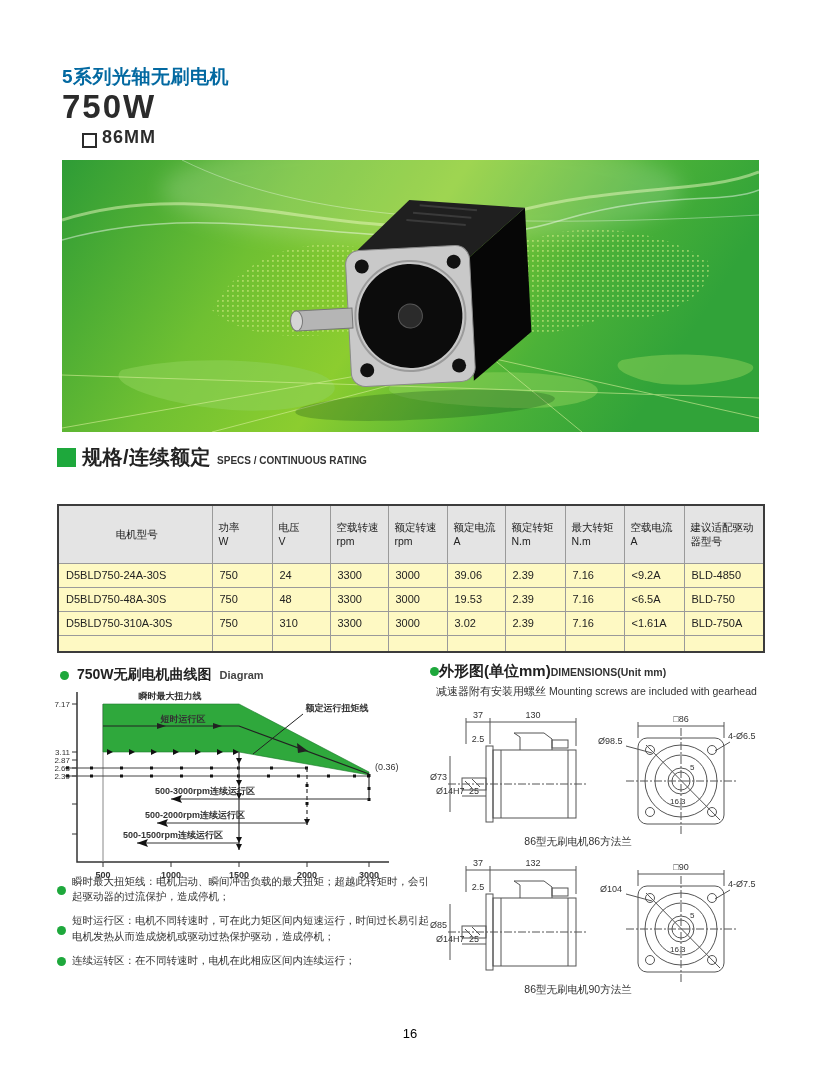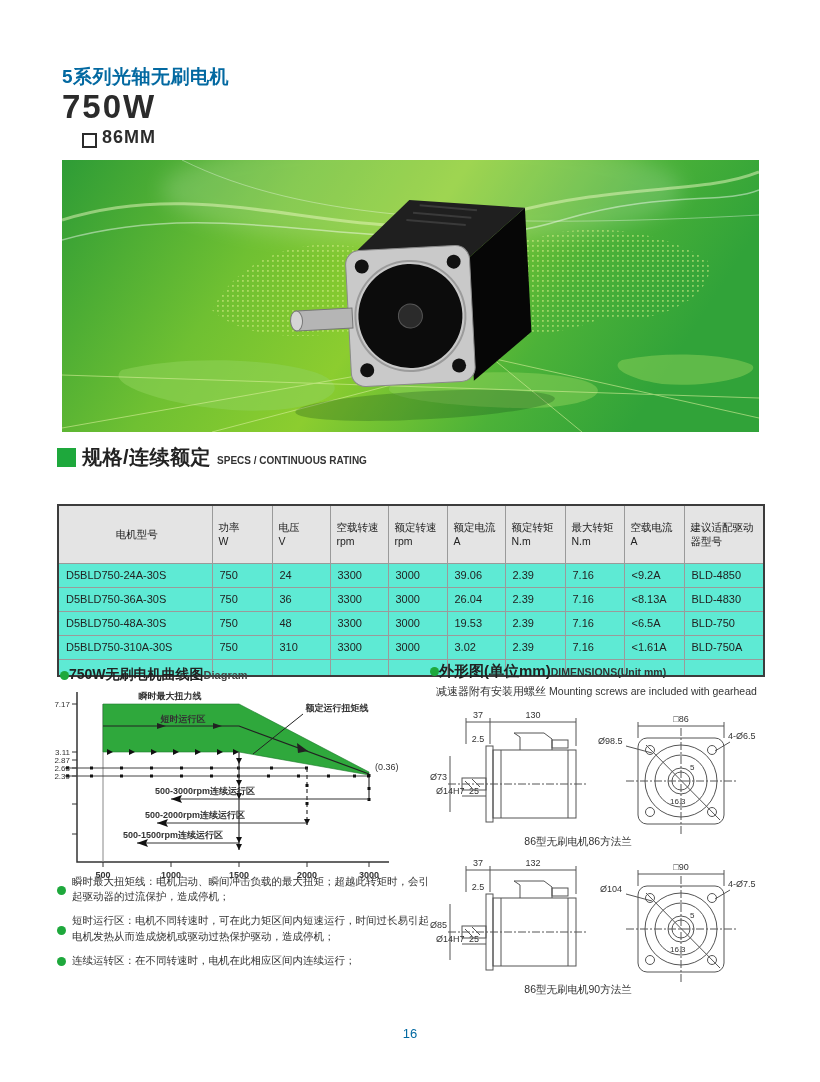--- a/index.html
+++ b/index.html
@@ -26,25 +26,25 @@
   .specs-en { font-size:10px; font-weight:bold; color:#333; }
 
   
   .spec-table { position:absolute; left:57px; top:480px; width:706px;
                 border-collapse:collapse; table-layout:fixed;
                 border:2px solid #3c3c3c;margin-top:24px; }
   .spec-table th, .spec-table td { border:1px solid #9a9a9a; font-weight:normal; }
   .spec-table thead th { background:#e4e4e4; height:58px; font-size:10.5px; color:#222;
                          text-align:left; padding:2px 3px 2px 6px; vertical-align:middle; line-height:1.35; }
   .spec-table thead th.center { text-align:center; }
-  .spec-table tbody td { height:24px; font-size:11px; padding-left:7px; background:#5eead4; }
+  .spec-table tbody td { height:24px; font-size:11px; padding-left:7px; background:#fef9c3; }
   .spec-table tr.empty td { height:17px; }
 
   
-  .diagram-title { position:absolute; left:60px; top:666px; display:flex; align-items:baseline; gap:0; }
+  .diagram-title { position:absolute; left:60px; top:666px; display:flex; align-items:baseline; gap:8px; }
   .dot { width:9px; height:9px; border-radius:50%; background:#1ea83c; display:inline-block; align-self:center; }
   .diag-cn { font-size:14px; font-weight:bold; color:#222; }
   .diag-en { font-size:11px; font-weight:bold; color:#444; }
   .diagram-svg { position:absolute; left:45px; top:684px; }
 
   
   .dim-title { position:absolute; left:430px; top:662px; display:flex; align-items:baseline; }
   .dim-cn { font-size:15px; font-weight:bold; color:#222; }
   .dim-en { font-size:10.5px; font-weight:bold; color:#333;text-align:right; }
   .dim-sub { position:absolute; left:436px; top:684px; font-size:11px; color:#333; }
@@ -53,21 +53,21 @@
   .drawing2 { position:absolute; left:428px; top:852px; }
   .dw text { font-family:"Liberation Sans", sans-serif; fill:#333; }
 
   
   .notes { position:absolute; left:57px; top:874px; width:376px; list-style:none; }
   .notes li { display:flex; gap:6px; margin-bottom:9px; font-size:10.5px; line-height:1.45; color:#333; }
   .notes .dot { flex:0 0 9px; margin-top:3px; }
 
   
   .page-number { position:absolute; left:0; top:1026px; width:820px; text-align:center;
-                 font-size:13px; color:#0369a1; }
+                 font-size:13px; color:#000000; }
 </style>
 </head>
 <body>
 
 <div class="title-block">
   <div class="series-title">5系列光轴无刷电机</div>
   <div class="power-title">750W</div>
   <div class="frame-line">
     <span class="square-outline"></span>
     <span class="frame-text">86MM</span>
@@ -202,32 +202,20 @@
       <td>D5BLD750-24A-30S</td>
       <td>750</td>
       <td>24</td>
       <td>3300</td>
       <td>3000</td>
       <td>39.06</td>
       <td>2.39</td>
       <td>7.16</td>
       <td>&lt;9.2A</td>
       <td>BLD-4850</td>
-    </tr>
-    <tr>
-      <td>D5BLD750-36A-30S</td>
-      <td>750</td>
-      <td>36</td>
-      <td>3300</td>
-      <td>3000</td>
-      <td>26.04</td>
-      <td>2.39</td>
-      <td>7.16</td>
-      <td>&lt;8.13A</td>
-      <td>BLD-4830</td>
     </tr>
     <tr>
       <td>D5BLD750-48A-30S</td>
       <td>750</td>
       <td>48</td>
       <td>3300</td>
       <td>3000</td>
       <td>19.53</td>
       <td>2.39</td>
       <td>7.16</td>

